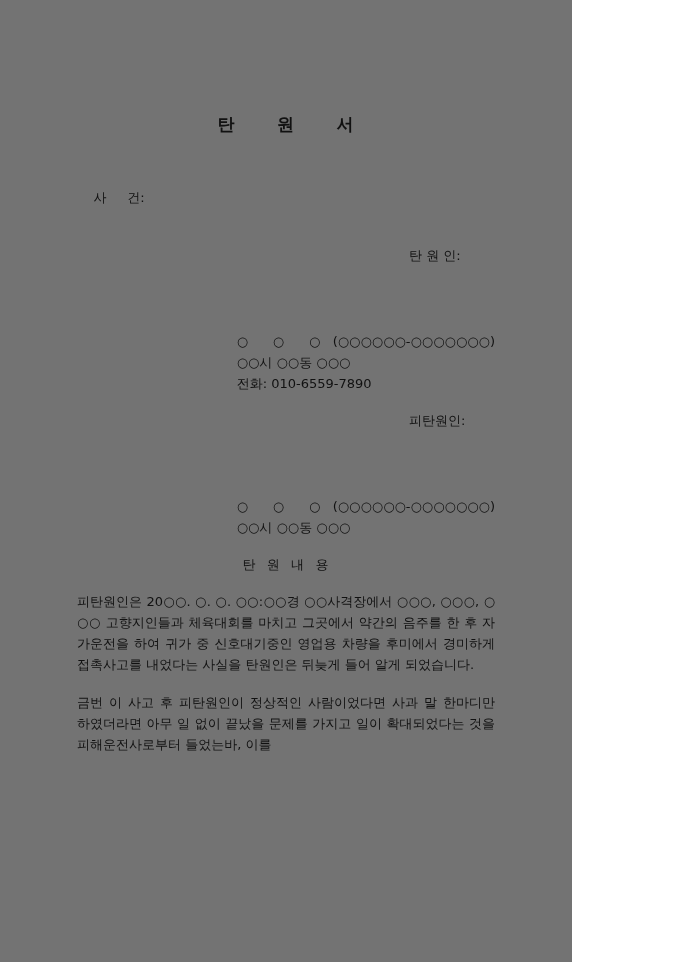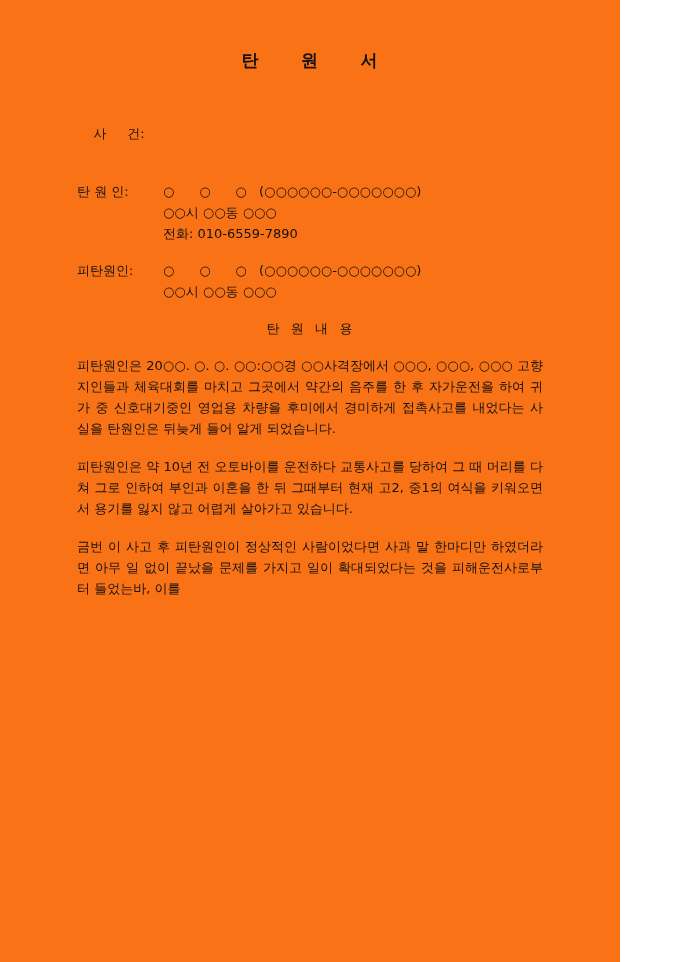--- a/index.html
+++ b/index.html
@@ -1,45 +1,45 @@
 <!DOCTYPE html>
 <html><head>
 <meta charset="utf-8">
 <style>
   html, body { margin: 0; padding: 0; background: #ffffff; }
   .page {
     position: relative;
-    width: 620px;
+    width: 572px;
     height: 962px;
     box-sizing: border-box;
-    background: #f97316;
+    background: #737373;
     color: #111111;
     font-family: "DejaVu Sans", "Liberation Sans", sans-serif;
     font-size: 13px;
     line-height: 21px;
-    padding: 48px 77px 0 77px;
+    padding: 112px 77px 0 77px;
     overflow: hidden;
   }
   .doc-title {
     font-size: 17px;
     font-weight: bold;
     line-height: 24px;
     text-align: center;
     white-space: pre;
     letter-spacing: 1px;
     margin: 0 0 30px 0;
   }
   .case-row {
     white-space: pre;
     margin: 0 0 16px 0;
   }
   .party-block {
     display: flex;
-    flex-direction: row;
-    align-items: flex-start;
+    flex-direction: column;
+    align-items: flex-end;
     margin: 0 0 16px 0;
   }
   .party-label {
     width: 86px;
     flex: 0 0 86px;
     white-space: pre;
   }
   .party-value { flex: 1 1 auto; }
   .party-value div { white-space: pre; }
   .body-heading {
@@ -80,16 +80,15 @@
     <div class="party-label">피탄원인:</div>
     <div class="party-value">
       <div>○      ○      ○   (○○○○○○-○○○○○○○)</div>
       <div>○○시 ○○동 ○○○</div>
     </div>
   </div>
 
   <div class="body-heading">탄  원  내  용</div>
 
   <p class="para">피탄원인은 20○○. ○. ○. ○○:○○경 ○○사격장에서 ○○○, ○○○, ○○○ 고향지인들과 체육대회를 마치고 그곳에서 약간의 음주를 한 후 자가운전을 하여 귀가 중 신호대기중인 영업용 차량을 후미에서 경미하게 접촉사고를 내었다는 사실을 탄원인은 뒤늦게 들어 알게 되었습니다.</p>
-  <p class="para">피탄원인은 약 10년 전 오토바이를 운전하다 교통사고를 당하여 그 때 머리를 다쳐 그로 인하여 부인과 이혼을 한 뒤 그때부터 현재 고2, 중1의 여식을 키워오면서 용기를 잃지 않고 어렵게 살아가고 있습니다.</p>
   <p class="para">금번 이 사고 후 피탄원인이 정상적인 사람이었다면 사과 말 한마디만 하였더라면 아무 일 없이 끝났을 문제를 가지고 일이 확대되었다는 것을 피해운전사로부터 들었는바, 이를</p>
 
 </div>
 
 </body></html>

